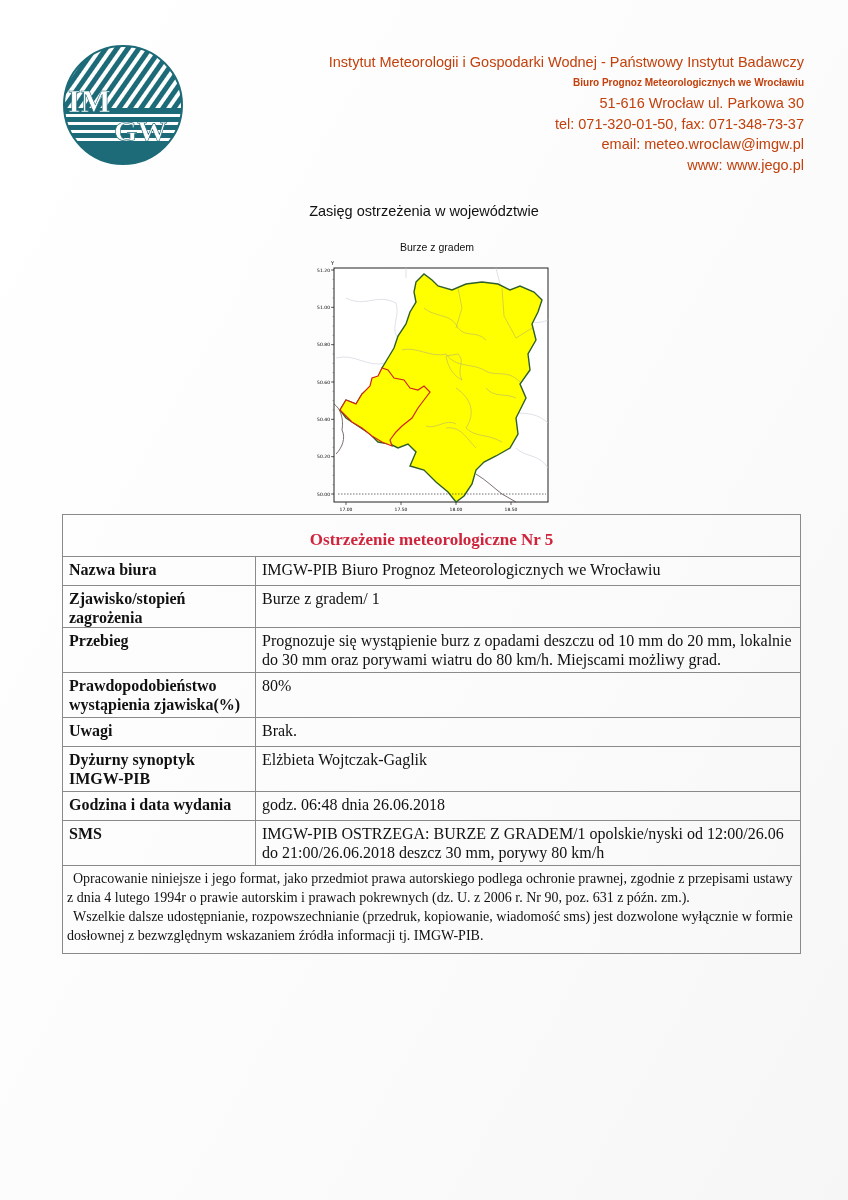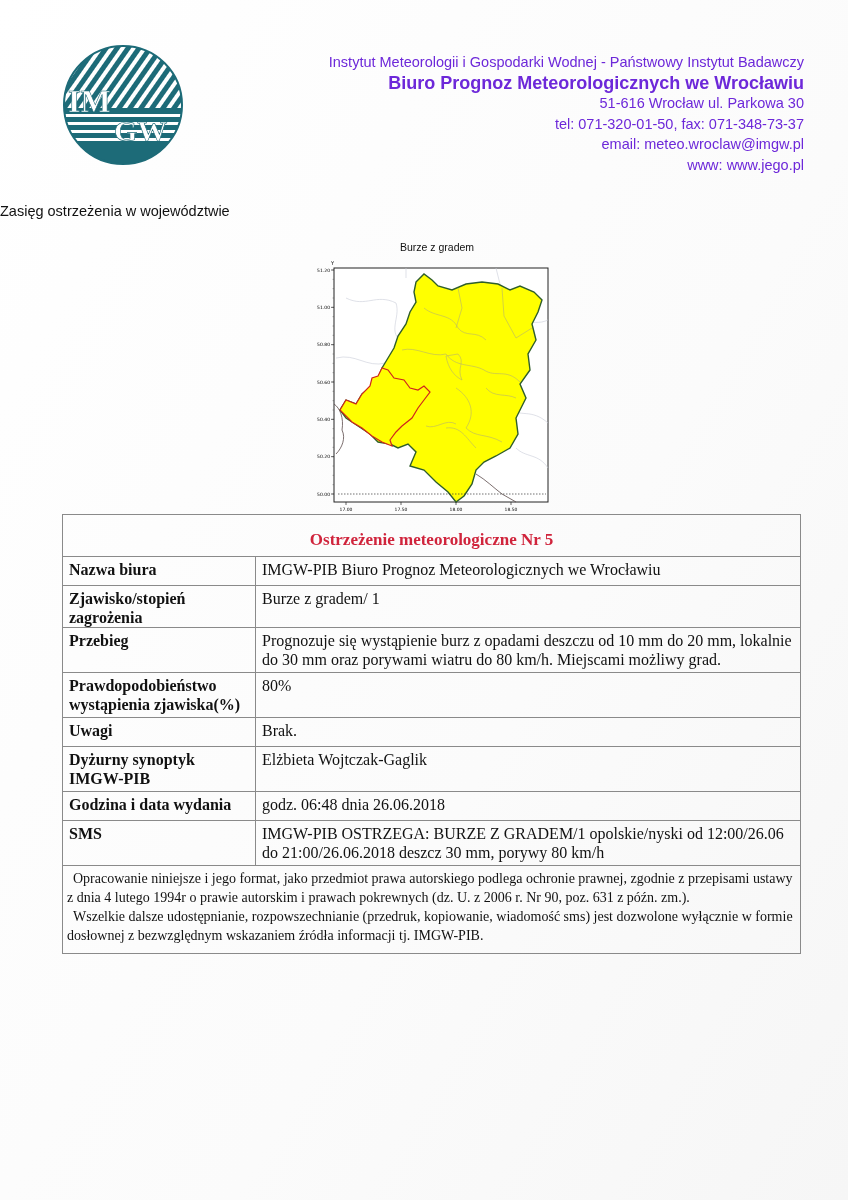--- a/index.html
+++ b/index.html
@@ -8,24 +8,24 @@
     font-family: "Liberation Serif", serif; color: #111;
   }
   .page-shade {
     position: absolute; left: 0; top: 0; width: 848px; height: 1200px;
     background: linear-gradient(120deg, #ffffff 0%, #fbfbfb 60%, #f6f6f6 100%);
   }
   
   .logo { position: absolute; left: 62px; top: 44px; width: 122px; height: 122px; }
   
   .header { position: absolute; right: 44px; top: 52px; text-align: right;
-    font-family: "Liberation Sans", sans-serif; color: #6d28d9; font-size: 14.5px; line-height: 20.5px; }
-  .header .bold { font-weight: bold; font-size: 18px; }
-  
-  .map-title { position: absolute; left: 0; width: 848px; top: 203px; text-align: left;
+    font-family: "Liberation Sans", sans-serif; color: #c2410c; font-size: 14.5px; line-height: 20.5px; }
+  .header .bold { font-weight: bold; font-size: 10px; }
+  
+  .map-title { position: absolute; left: 0; width: 848px; top: 203px; text-align: center;
     font-family: "Liberation Sans", sans-serif; font-size: 14.5px; color: #111; }
   .map-subtitle { position: absolute; left: 5px; width: 848px; top: 241px; text-align: center;
     font-family: "Liberation Sans", sans-serif; font-size: 10.5px; color: #111; padding-left: 16px; box-sizing: border-box;}
   .map { position: absolute; left: 306px; top: 258px; width: 252px; height: 256px; }
   
   .warning-table { position: absolute; left: 62px; top: 514px; width: 739px; border-collapse: collapse; }
   .warning-table td { border: 1px solid #8a8a8a; padding: 0 6px; vertical-align: top; font-size: 16px; line-height: 19px; }
   .warning-table .title-cell { text-align: center; color: #d0243c; font-size: 17px; font-weight: bold; height: 33px; vertical-align: middle; padding-top: 8px;}
   .warning-table .label { font-weight: bold; width: 180px; padding-top: 3px; }
   .warning-table .value { padding-top: 3px; }

